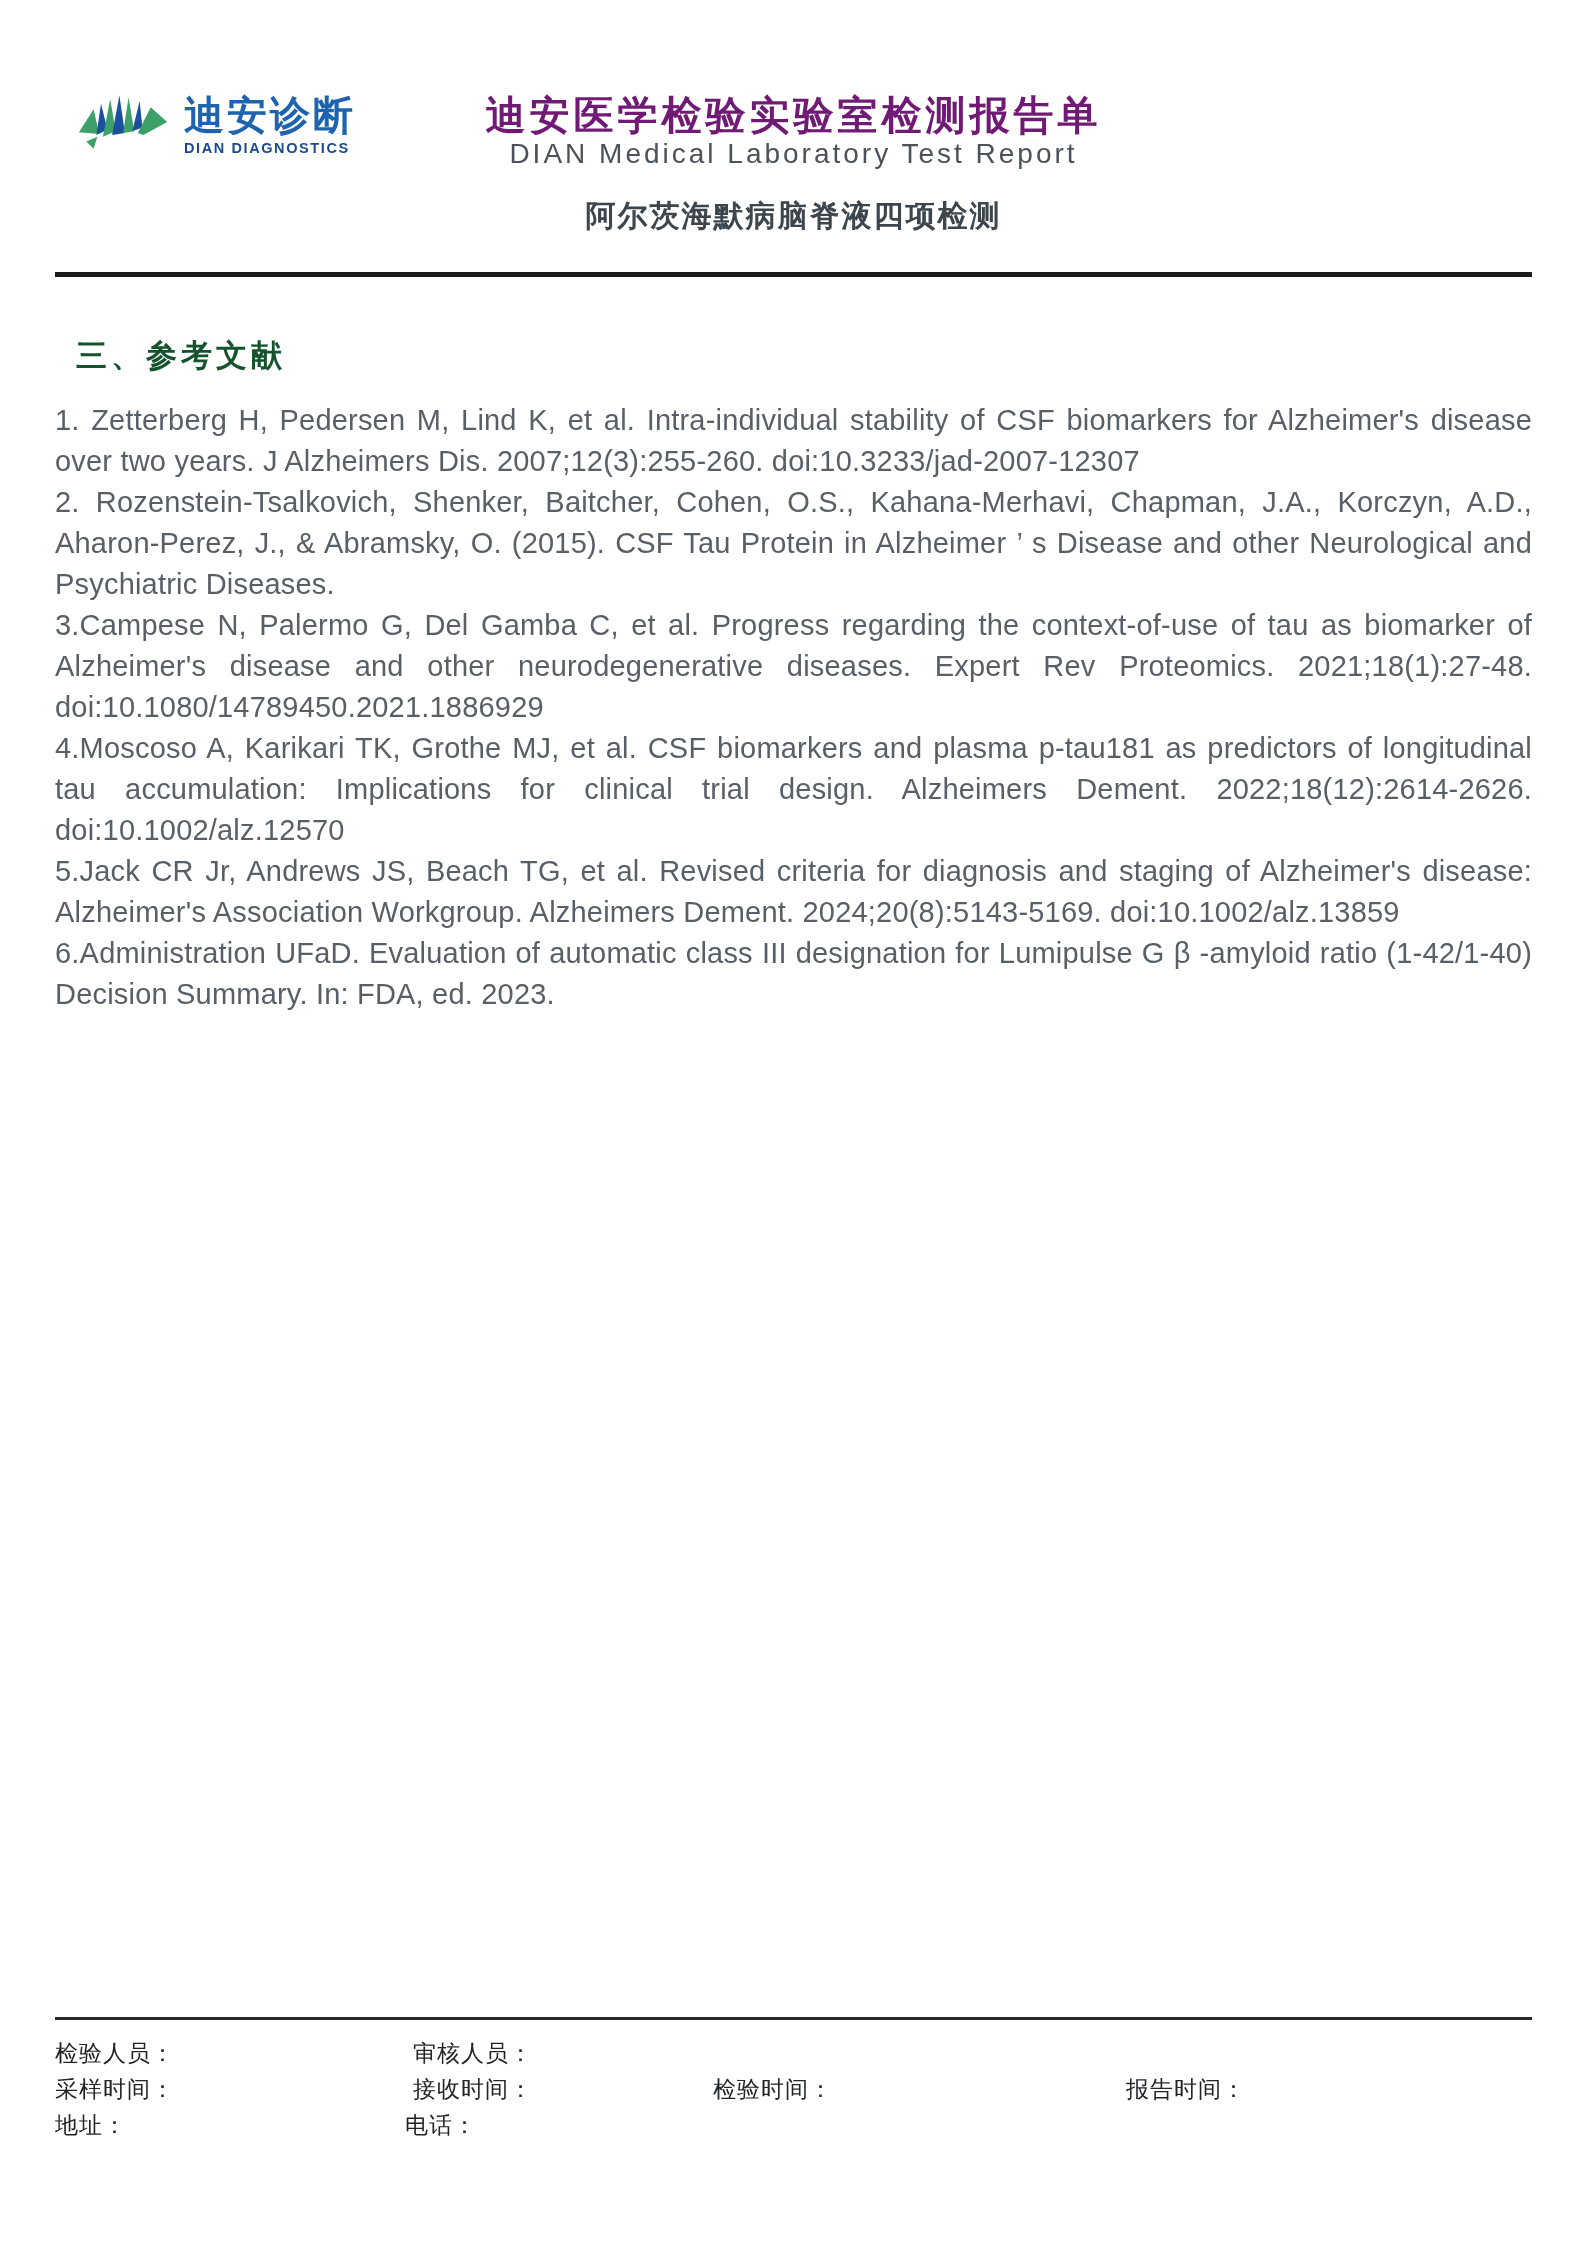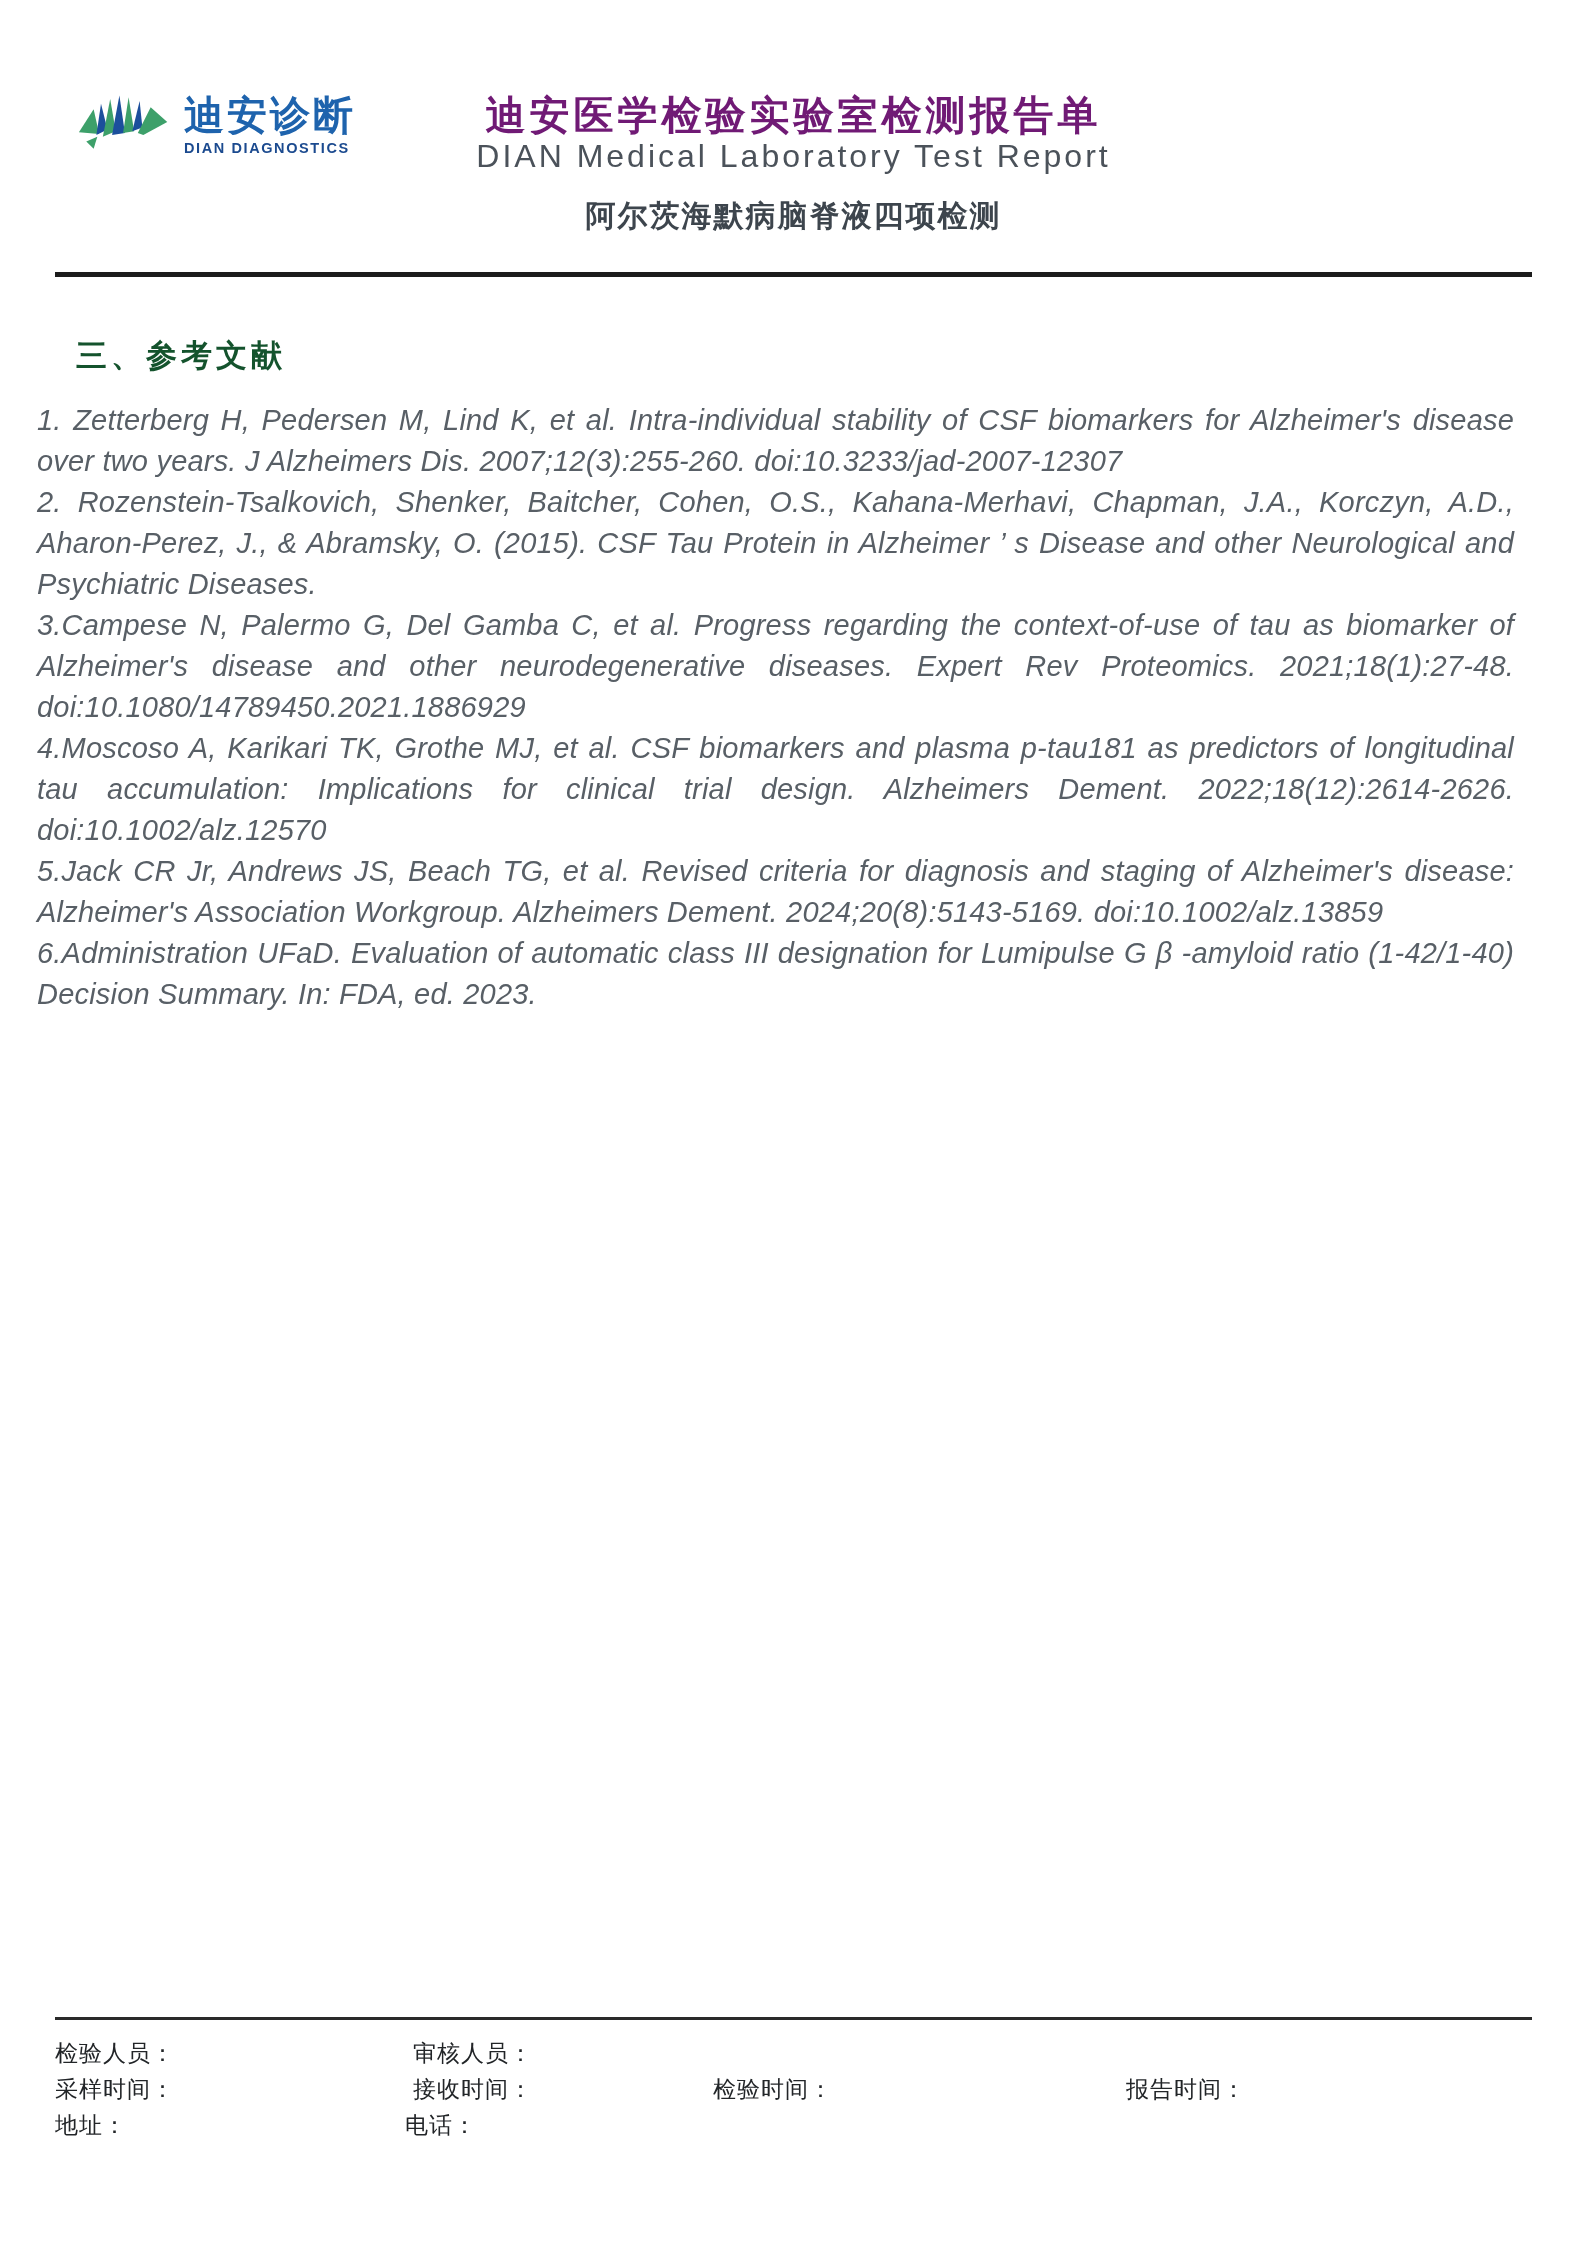--- a/index.html
+++ b/index.html
@@ -47,21 +47,21 @@
     font-size: 40px;
     font-weight: bold;
     letter-spacing: 4px;
     color: #701a75;
   }
   .title-en {
     position: absolute;
     left: 0; top: 138px;
     width: 1587px;
     text-align: center;
-    font-size: 32px;
+    font-size: 28px;
     font-weight: normal;
     letter-spacing: 3px;
     color: #4b525a;
   }
   .subtitle {
     position: absolute;
     left: 0; top: 196px;
     width: 1587px;
     text-align: center;
     font-size: 30px;
@@ -80,23 +80,22 @@
   .section-title {
     position: absolute;
     left: 76px; top: 335px;
     font-size: 31px;
     font-weight: bold;
     letter-spacing: 4px;
     color: #14532d;
   }
   .references {
     position: absolute;
-    left: 37px; top: 400px;
+    left: 55px; top: 400px;
     width: 1477px;
-    font-style: italic;
   }
   .references p {
     font-size: 29px;
     line-height: 41px;
     letter-spacing: 0.2px;
     text-align: justify;
     color: #585f66;
   }
 
   

